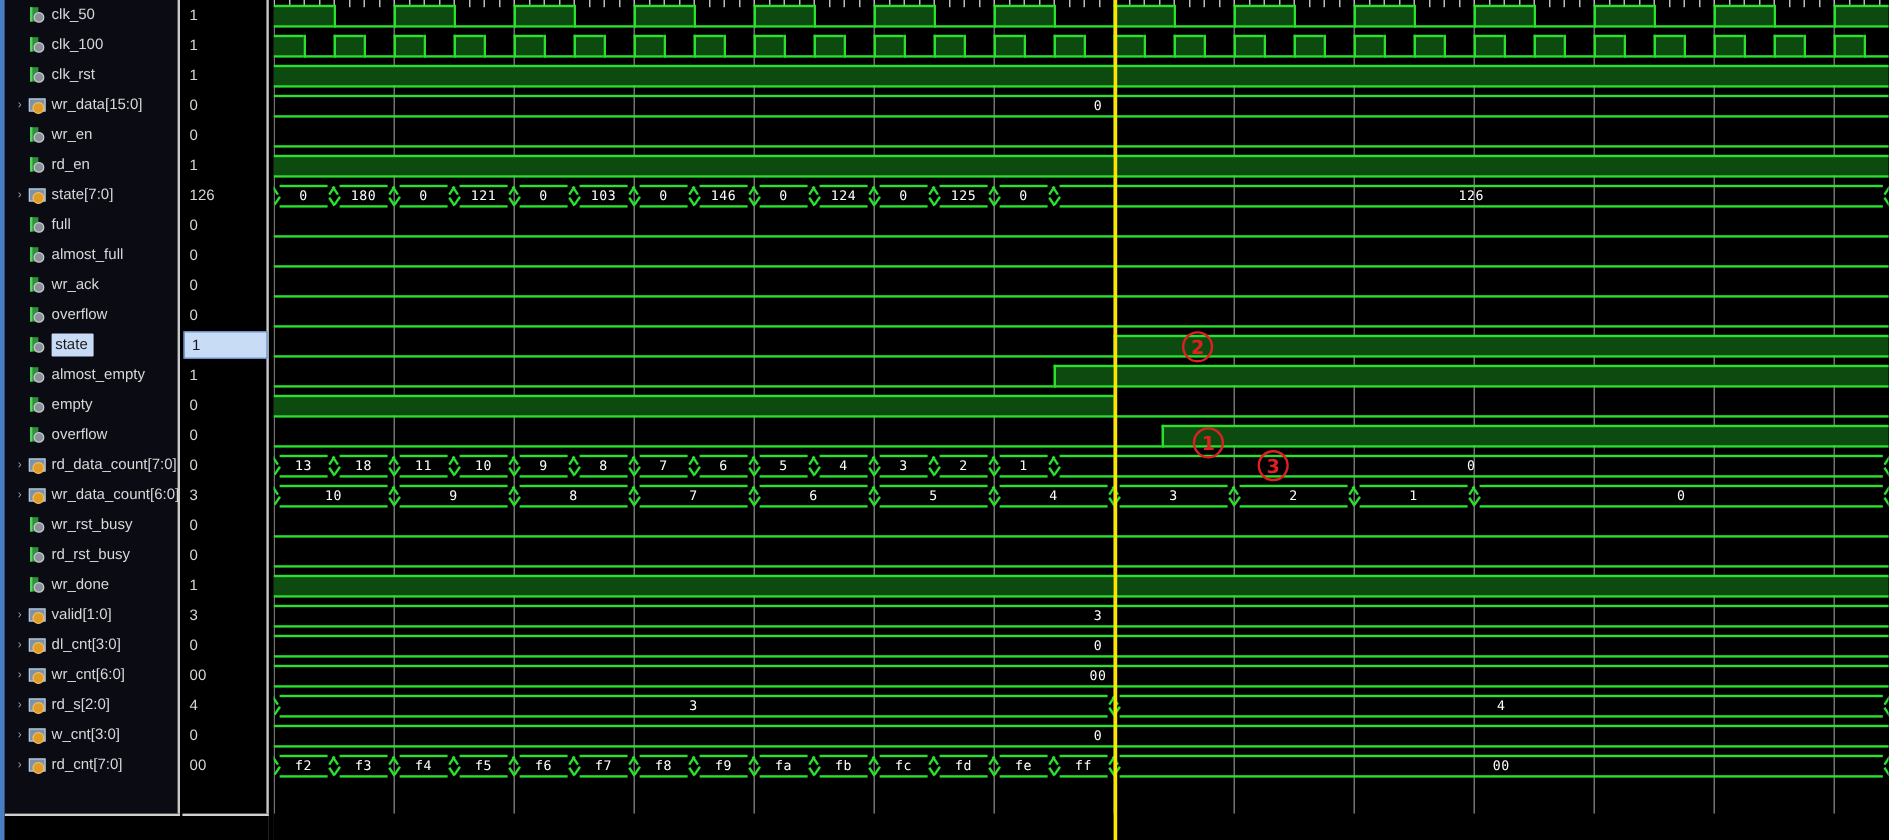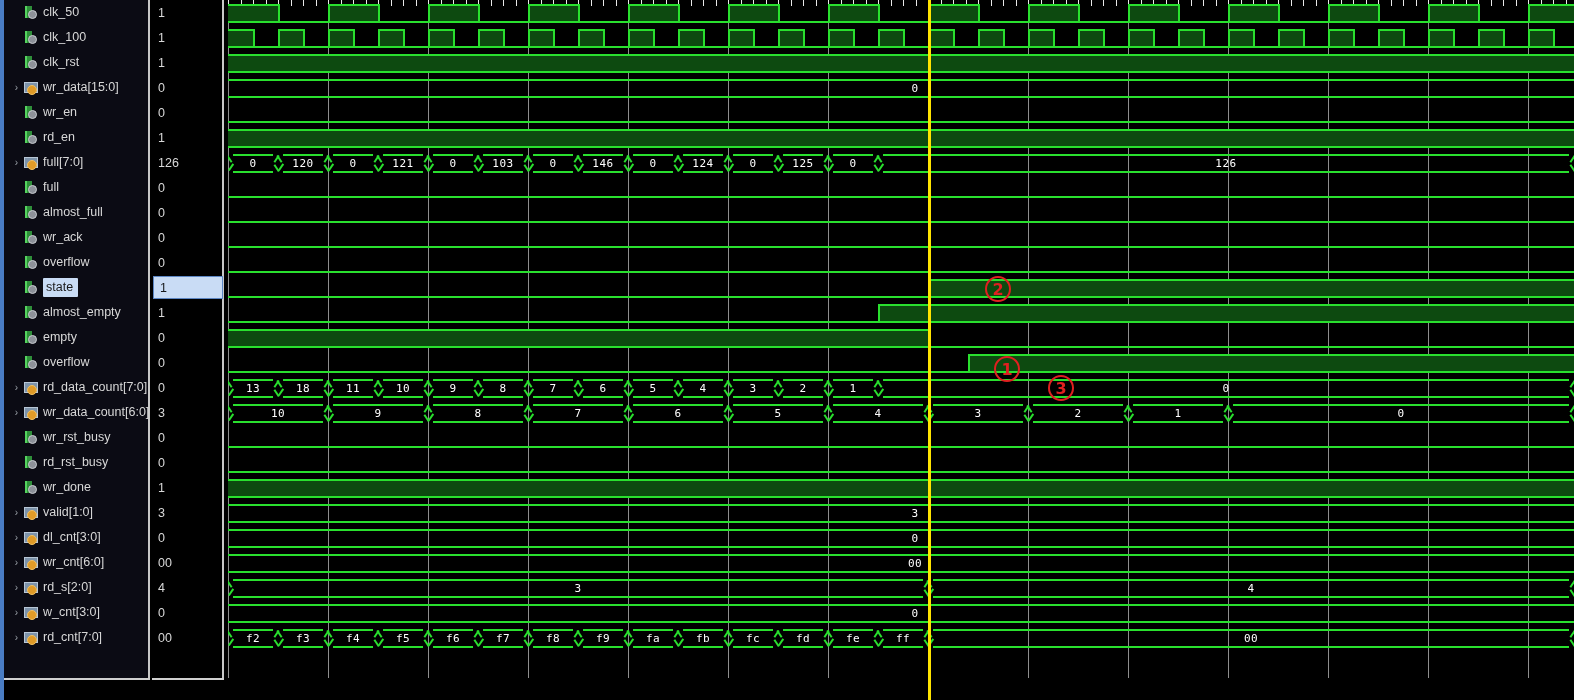--- a/index.html
+++ b/index.html
@@ -215,21 +215,21 @@
         <span class="name-text">wr_en</span>
       </div>
       <div class="row-name" style="top: 125px;">
         <span class="twisty blank">&nbsp;</span>
         <span class="sig-icon bit"></span>
         <span class="name-text">rd_en</span>
       </div>
       <div class="row-name" style="top: 150px;">
         <span class="twisty">›</span>
         <span class="sig-icon bus"></span>
-        <span class="name-text">full[7:0]</span>
+        <span class="name-text">state[7:0]</span>
       </div>
       <div class="row-name" style="top: 175px;">
         <span class="twisty blank">&nbsp;</span>
         <span class="sig-icon bit"></span>
         <span class="name-text">full</span>
       </div>
       <div class="row-name" style="top: 200px;">
         <span class="twisty blank">&nbsp;</span>
         <span class="sig-icon bit"></span>
         <span class="name-text">almost_full</span>
@@ -761,21 +761,21 @@
             <div class="top"></div>
             <div class="bot"></div>
             <div class="lchev">
               <div class="chev-u"></div>
               <div class="chev-d"></div>
             </div>
             <div class="rchev">
               <div class="chev-u"></div>
               <div class="chev-d"></div>
             </div>
-            <div class="bus-label">120</div>
+            <div class="bus-label">180</div>
           </div>
           <div class="bus-seg" style="left: 100px; width: 50px;">
             <div class="top"></div>
             <div class="bot"></div>
             <div class="lchev">
               <div class="chev-u"></div>
               <div class="chev-d"></div>
             </div>
             <div class="rchev">
               <div class="chev-u"></div>

